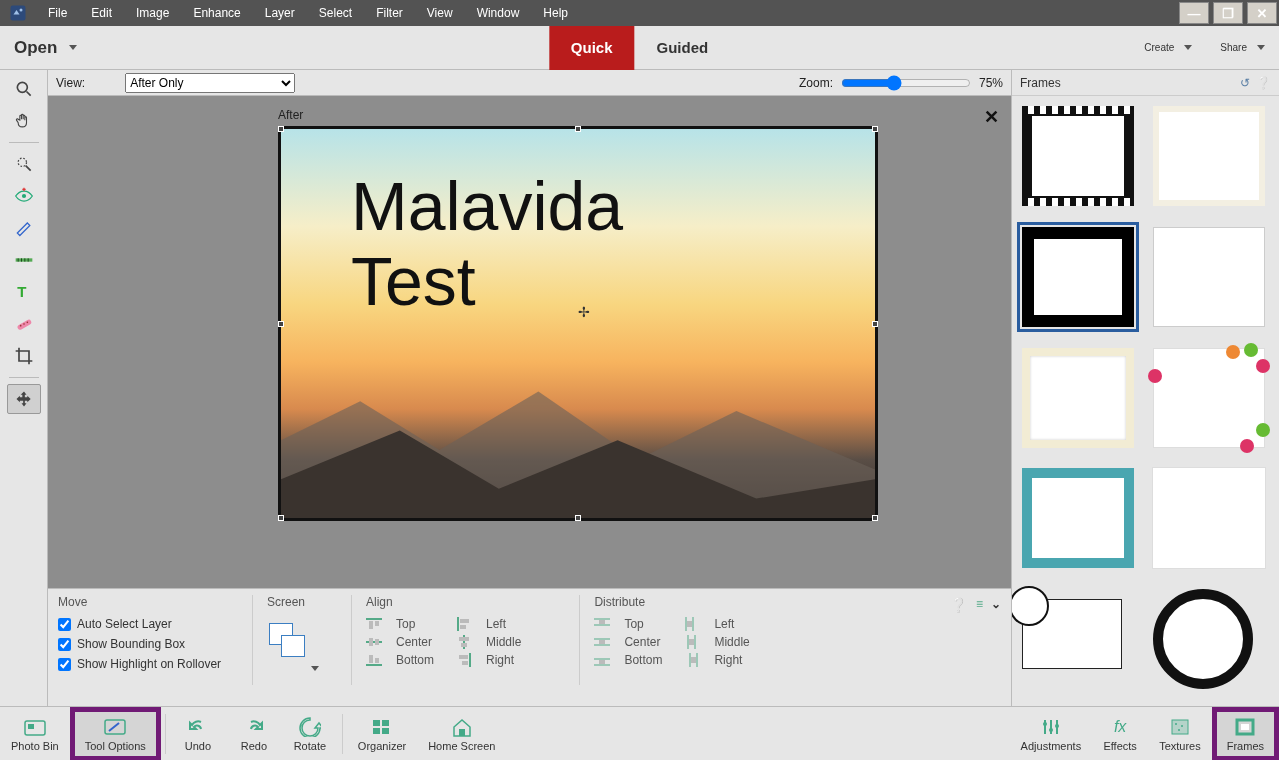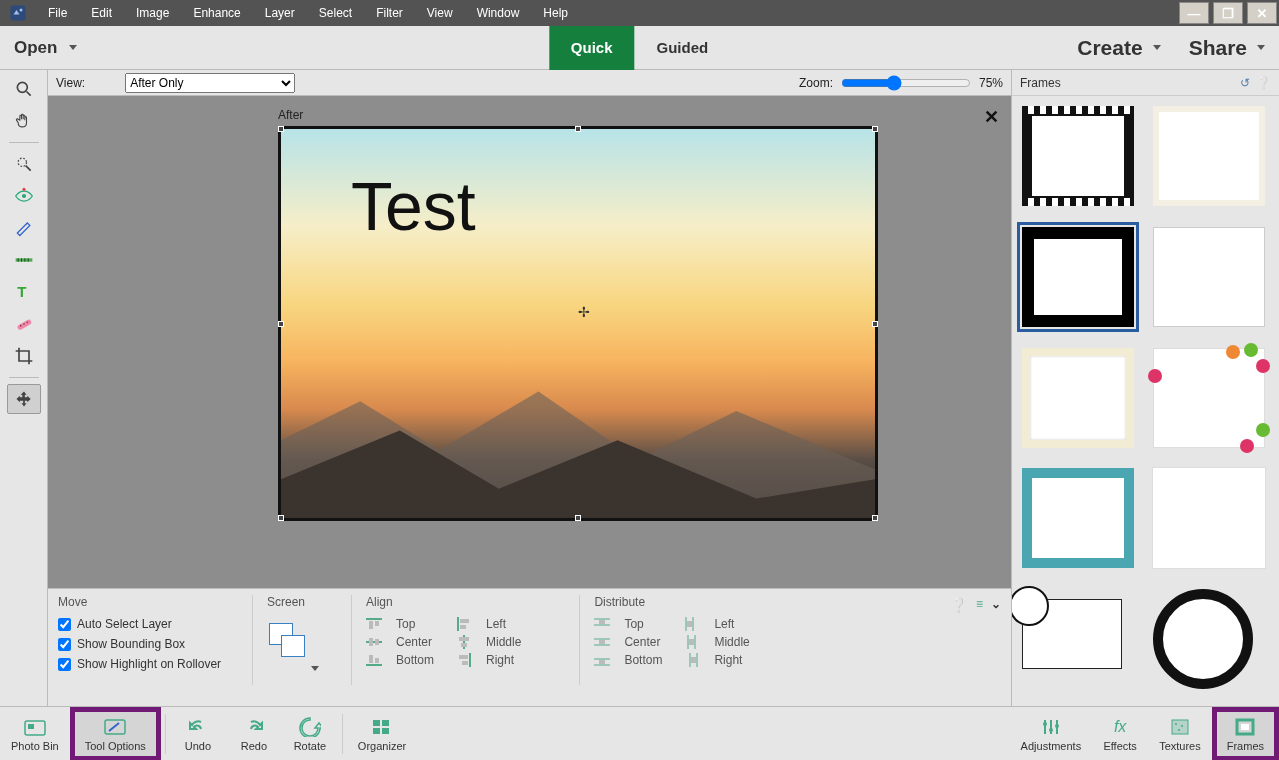--- a/index.html
+++ b/index.html
@@ -11,23 +11,23 @@
 .menubar .app-icon svg { width:18px; height:18px; }
 .menubar .menu-item { padding:0 12px; height:100%; display:flex; align-items:center; cursor:default; }
 .menubar .window-controls { margin-left:auto; display:flex; }
 .menubar .wc { width:30px; height:22px; background:#d4d0c8; border:1px solid #888; margin-left:2px; margin-right:2px; display:flex; align-items:center; justify-content:center; font-size:13px; font-weight:bold; cursor:default;}
 
 
 .actionbar { height:44px; background:#e6e6e6; display:flex; align-items:center; border-bottom:1px solid #bbb;}
 .actionbar .open-btn { padding:0 14px; font-size:17px; font-weight:600; color:#333; display:flex; align-items:center; gap:12px; height:100%; cursor:default;}
 .actionbar .modes { position:absolute; left:50%; transform:translateX(-50%); display:flex; height:44px; }
 .actionbar .mode { padding:0 22px; font-size:15px; font-weight:600; color:#333; display:flex; align-items:center; cursor:default;}
-.actionbar .mode.active { background:#15803d; color:#fff; }
+.actionbar .mode.active { background:#b91c1c; color:#fff; }
 .actionbar .right-actions { margin-left:auto; display:flex; height:100%; }
-.actionbar .ra { padding:0 14px; font-size:21px; font-weight:700; color:#333; display:flex; align-items:center; gap:10px; cursor:default;}
+.actionbar .ra { padding:0 14px; font-size:10px; font-weight:400; color:#333; display:flex; align-items:center; gap:10px; cursor:default;}
 .caret-down { width:0; height:0; border-left:4px solid transparent; border-right:4px solid transparent; border-top:5px solid #555;}
 
 
 .main { display:flex; height:calc(760px - 26px - 44px - 54px); }
 
 
 .left-tools { width:48px; background:#e6e6e6; border-right:1px solid #bbb; display:flex; flex-direction:column; align-items:center; padding-top:4px; gap:2px;}
 .left-tools .tool { width:34px; height:30px; display:flex; align-items:center; justify-content:center; cursor:default; border:1px solid transparent; border-radius:2px;}
 .left-tools .tool.selected { background:#d0d0d0; border:1px solid #999;}
 .left-tools .sep { width:30px; height:1px; background:#bbb; margin:4px 0;}
@@ -230,20 +230,21 @@
     </div>
     <div class="canvas-stage">
       <span class="close-x">✕</span>
       <span class="after-label">After</span>
       <div class="artwork">
         <svg class="mountains" viewBox="0 0 600 180" preserveAspectRatio="none">
           <path d="M0 100 L80 60 L160 110 L260 50 L360 120 L460 70 L600 130 L600 180 L0 180 Z" fill="#6b6058" opacity="0.6"></path>
           <path d="M0 140 L120 90 L220 150 L340 100 L480 160 L600 140 L600 180 L0 180 Z" fill="#3a332e"></path>
         </svg>
         <div class="text">
+          <div>Malavida</div>
           <div>Test</div>
         </div>
         <span class="center-cross">✢</span>
         <div class="handle h-tl"></div>
         <div class="handle h-tc"></div>
         <div class="handle h-tr"></div>
         <div class="handle h-ml"></div>
         <div class="handle h-mr"></div>
         <div class="handle h-bl"></div>
         <div class="handle h-bc"></div>
@@ -514,20 +515,29 @@
         <span class="ic">
           <svg width="22" height="20">
             <rect x="2" y="3" width="7" height="6" fill="#4a8"></rect>
             <rect x="11" y="3" width="7" height="6" fill="#4a8"></rect>
             <rect x="2" y="11" width="7" height="6" fill="#4a8"></rect>
             <rect x="11" y="11" width="7" height="6" fill="#4a8"></rect>
           </svg>
         </span>
         <span>Organizer</span>
       </div>
+    <div class="bb-btn">
+        <span class="ic">
+          <svg width="22" height="20">
+            <path d="M3 10l8-7 8 7v9H3z" fill="none" stroke="#4a8" stroke-width="1.5"></path>
+            <rect x="8" y="12" width="6" height="7" fill="#4a8"></rect>
+          </svg>
+        </span>
+        <span>Home Screen</span>
+      </div>
   </div>
   <div class="right">
     <div class="bb-btn">
         <span class="ic">
           <svg width="22" height="20">
             <line x1="5" y1="3" x2="5" y2="17" stroke="#4a8" stroke-width="2"></line>
             <circle cx="5" cy="7" r="2" fill="#4a8"></circle>
             <line x1="11" y1="3" x2="11" y2="17" stroke="#4a8" stroke-width="2"></line>
             <circle cx="11" cy="13" r="2" fill="#4a8"></circle>
             <line x1="17" y1="3" x2="17" y2="17" stroke="#4a8" stroke-width="2"></line>

